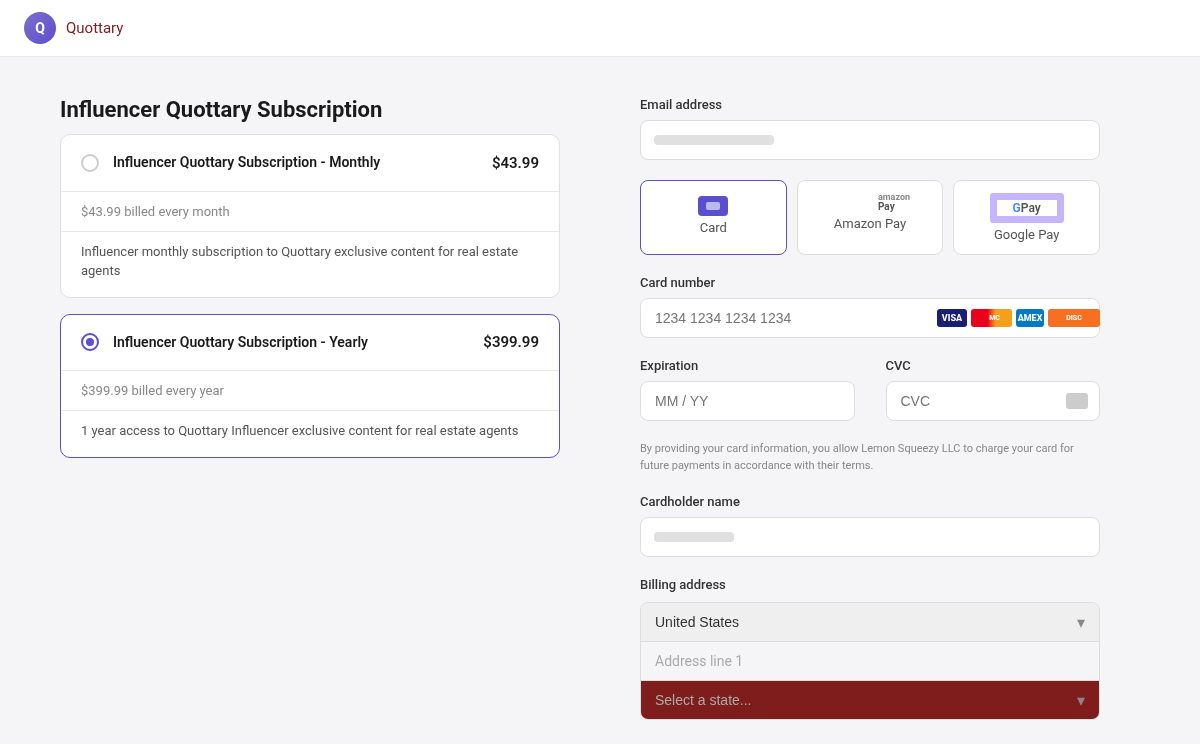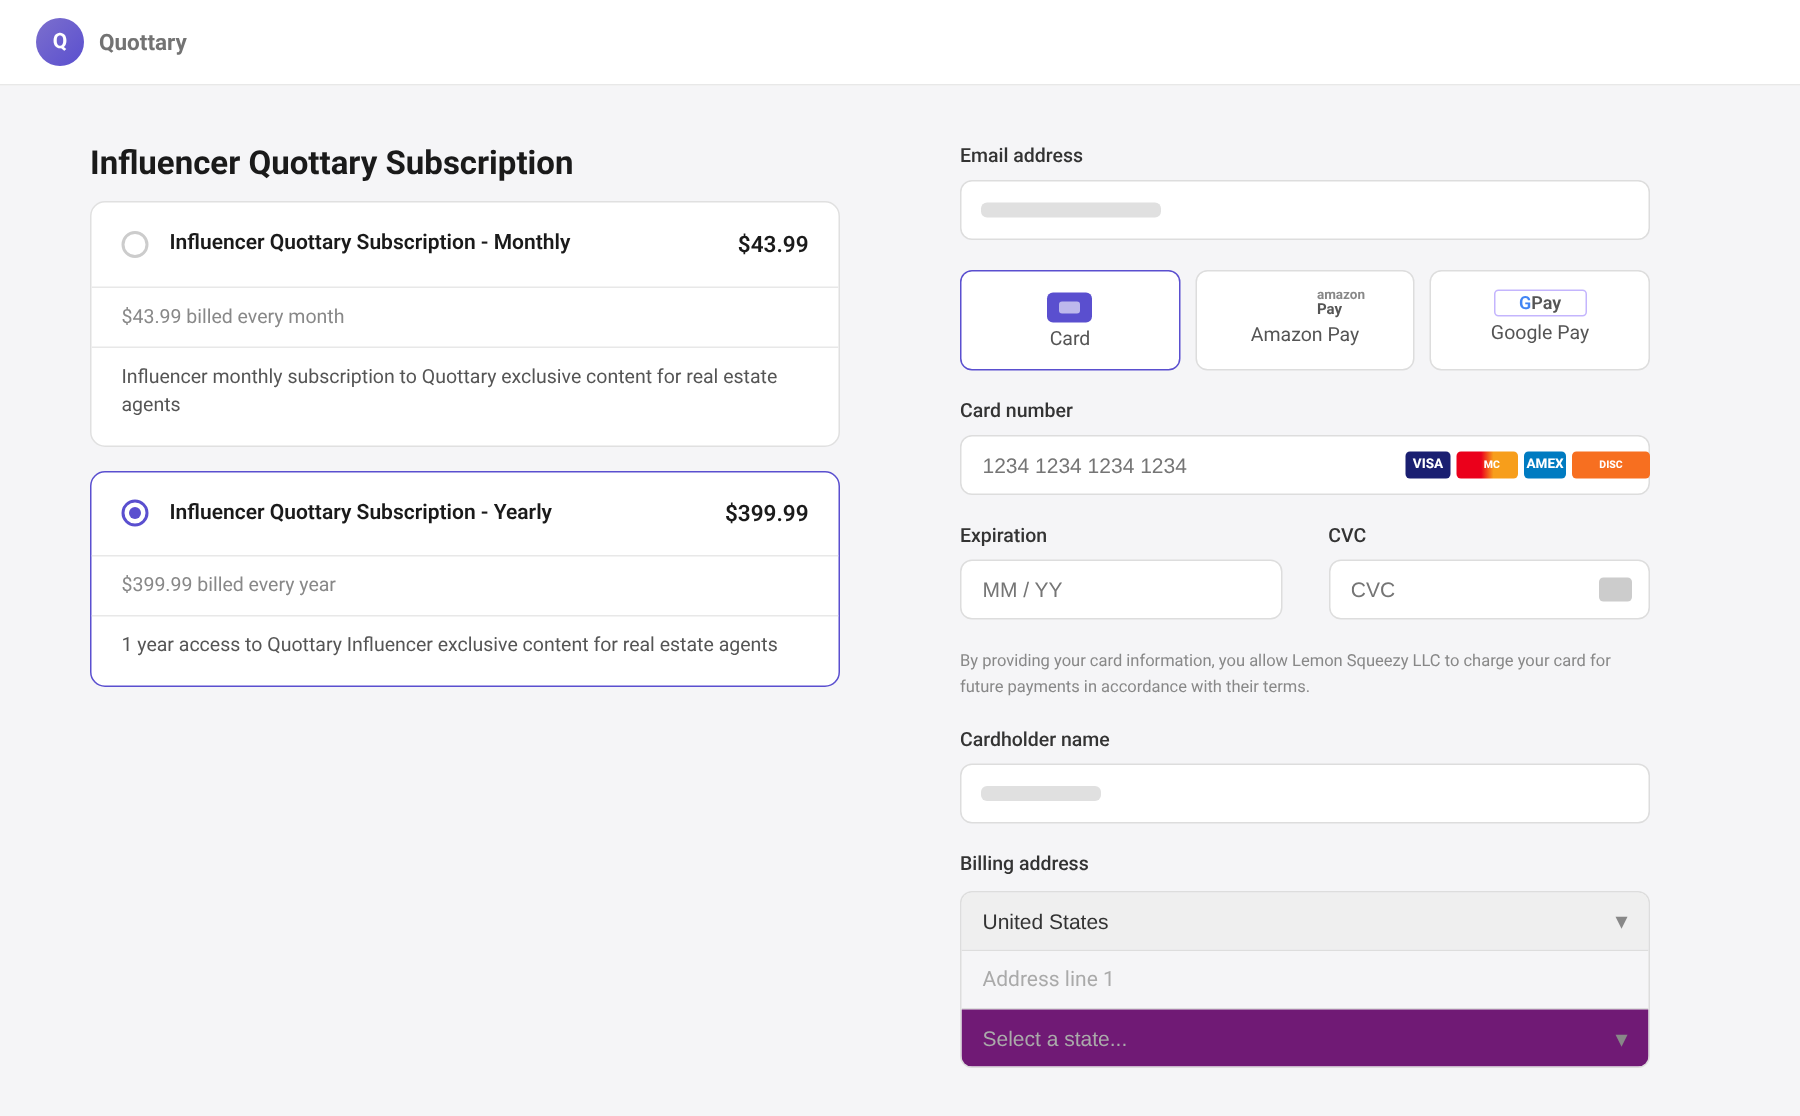--- a/index.html
+++ b/index.html
@@ -24,22 +24,22 @@
       display: flex;
       align-items: center;
       justify-content: center;
       color: white;
       font-size: 14px;
       font-weight: bold;
       margin-right: 10px;
     }
     .logo-text {
       font-size: 15px;
-      font-weight: 700;
-      color: #737373;
+      font-weight: 400;
+      color: #7f1d1d;
     }
     .main-content {
       display: flex;
       padding: 40px 60px;
       gap: 80px;
       max-width: 1200px;
       margin: 0 auto;
     }
     .left-panel {
       flex: 1;
@@ -298,21 +298,21 @@
       align-items: center;
     }
     .billing-address-box .state-wrapper select {
       border: none;
       width: 100%;
       padding: 11px 14px;
       font-size: 14px;
       color: #aaa;
       appearance: none;
       outline: none;
-      background: #701a75;
+      background: #7f1d1d;
     }
     .billing-address-box .state-wrapper::after {
       content: '▾';
       position: absolute;
       right: 14px;
       color: #888;
       pointer-events: none;
     }
   </style>
 </head>
@@ -377,21 +377,21 @@
           <div class="amazon-pay-logo">
             <div style="font-size:9px; color:#888;">amazon</div>
             <div style="font-size:10px; color:#555; font-weight:700;">Pay</div>
           </div>
         </div>
         <span>Amazon Pay</span>
       </div>
 
       <div class="payment-method-btn">
         <div class="icon-area">
-          <div class="gpay-logo" style="font-size:12px; font-weight:600; color:#555; border:1px solid #c4b5fd; border-radius:3px; padding:1px 16px;text-align:center;">
+          <div class="gpay-logo" style="font-size:12px; font-weight:600; color:#555; border:7px solid #c4b5fd; border-radius:3px; padding:1px 16px;text-align:center;">
             <span style="color:#4285f4;">G</span><span style="color:#555;">Pay</span>
           </div>
         </div>
         <span>Google Pay</span>
       </div>
     </div>
 
     <div class="form-group">
       <label class="form-label">Card number</label>
       <div class="card-number-container">

